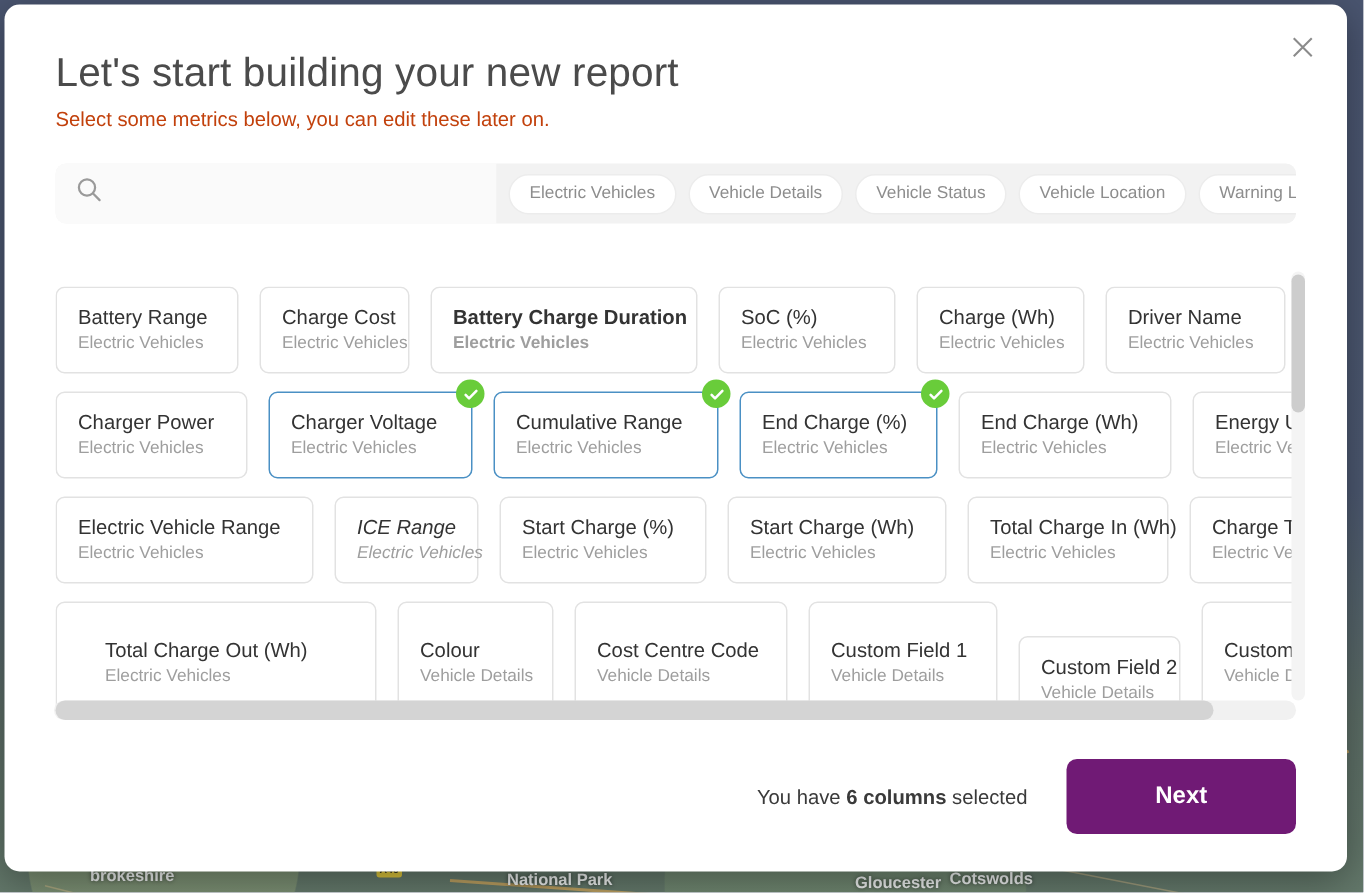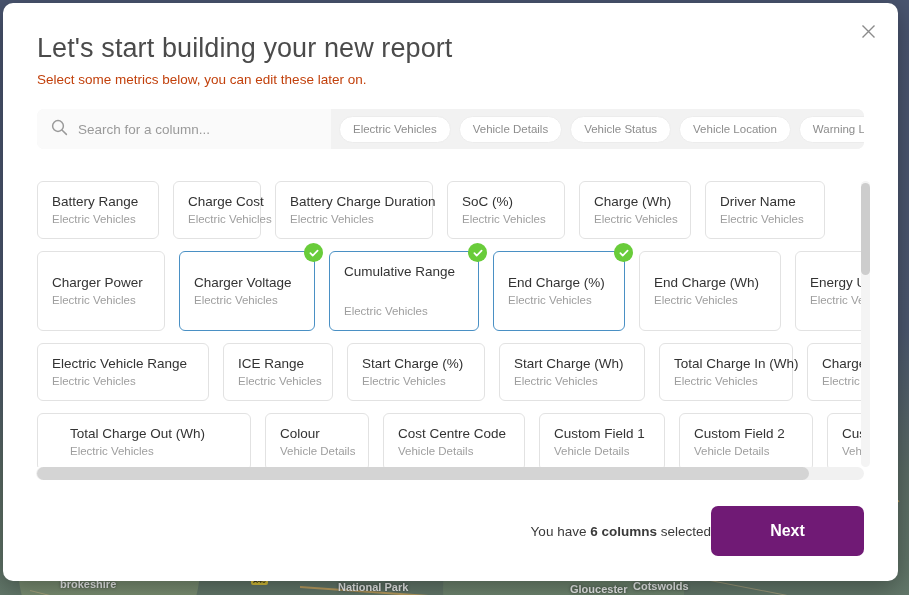--- a/index.html
+++ b/index.html
@@ -143,21 +143,21 @@
     padding: 6px 13px;
     white-space: nowrap;
     cursor: pointer;
     line-height: 13px;
   }
 
   
   #grid-viewport {
     position: absolute;
     left: 34px;
-    top: 178px;
+    top: 188px;
     width: 828px;
     height: 286px;
     overflow: hidden;
   }
   #grid {
     display: flex;
     flex-direction: column;
     gap: 12px;
     width: 1010px;
   }
@@ -244,20 +244,21 @@
 
   
   .footer {
     position: absolute;
     left: 0; right: 0;
     top: 492px;
     height: 72px;
     display: flex;
     align-items: center;
     justify-content: flex-end;
+    gap: 26px;
     padding-right: 34px;
   }
   .sel-text {
     font-size: 13.5px;
     color: #3a3a3a;
   }
   .sel-text b { font-weight: bold; }
   .next-btn {
     background: #701a75;
     color: #ffffff;
@@ -304,43 +305,42 @@
     </div>
 
     <div class="filter-row">
       <div class="search-box">
         <span>
           <svg width="17" height="17" viewBox="0 0 17 17" aria-hidden="true">
             <circle cx="7" cy="7" r="5.4" stroke="#9a9a9a" stroke-width="1.5" fill="none"></circle>
             <path d="M11.2 11.2 L15.4 15.4" stroke="#9a9a9a" stroke-width="1.5" stroke-linecap="round"></path>
           </svg>
         </span>
-        <input class="search-input" type="text" placeholder="Search for a column..." style="">
       </div>
       <div class="chips" id="chips">
           <div class="chip">Electric Vehicles</div>
           <div class="chip">Vehicle Details</div>
           <div class="chip">Vehicle Status</div>
           <div class="chip">Vehicle Location</div>
           <div class="chip">Warning Lights</div>
         </div>
     </div>
 
     <div id="grid-viewport">
       <div id="grid">
           <div class="grid-row">
             <div class="card" style="width: 122px;">
               <div class="card-title">Battery Range</div>
               <div class="card-sub">Electric Vehicles</div>
             </div>
-            <div class="card" style="width: 88px;">
+            <div class="card" style="width: 100px;">
               <div class="card-title">Charge Cost</div>
               <div class="card-sub">Electric Vehicles</div>
             </div>
-            <div class="card" style="width: 158px;">
+            <div class="card" style="width: 178px; font-weight: bold;">
               <div class="card-title">Battery Charge Duration</div>
               <div class="card-sub">Electric Vehicles</div>
             </div>
             <div class="card" style="width: 118px;">
               <div class="card-title">SoC (%)</div>
               <div class="card-sub">Electric Vehicles</div>
             </div>
             <div class="card" style="width: 112px;">
               <div class="card-title">Charge (Wh)</div>
               <div class="card-sub">Electric Vehicles</div>
@@ -357,21 +357,21 @@
             </div>
             <div class="card selected" style="width: 136px;">
               <div class="card-title">Charger Voltage</div>
               <div class="card-sub">Electric Vehicles</div>
               <div class="check-badge">
                 <svg width="12" height="12" viewBox="0 0 12 12" aria-hidden="true">
                   <path d="M2.4 6.2 L4.7 8.6 L9.6 3.6" stroke="#ffffff" stroke-width="1.7" fill="none" stroke-linecap="round" stroke-linejoin="round"></path>
                 </svg>
               </div>
             </div>
-            <div class="card selected" style="width: 150px; gap: 22px;">
+            <div class="card selected" style="width: 150px;">
               <div class="card-title">Cumulative Range</div>
               <div class="card-sub">Electric Vehicles</div>
               <div class="check-badge">
                 <svg width="12" height="12" viewBox="0 0 12 12" aria-hidden="true">
                   <path d="M2.4 6.2 L4.7 8.6 L9.6 3.6" stroke="#ffffff" stroke-width="1.7" fill="none" stroke-linecap="round" stroke-linejoin="round"></path>
                 </svg>
               </div>
             </div>
             <div class="card selected" style="width: 132px;">
               <div class="card-title">End Charge (%)</div>
@@ -389,21 +389,21 @@
             <div class="card" style="width: 120px;">
               <div class="card-title">Energy Used</div>
               <div class="card-sub">Electric Vehicles</div>
             </div>
           </div>
           <div class="grid-row">
             <div class="card" style="width: 172px;">
               <div class="card-title">Electric Vehicle Range</div>
               <div class="card-sub">Electric Vehicles</div>
             </div>
-            <div class="card" style="width: 110px;">
+            <div class="card" style="width: 96px; font-style: italic;">
               <div class="card-title">ICE Range</div>
               <div class="card-sub">Electric Vehicles</div>
             </div>
             <div class="card" style="width: 138px;">
               <div class="card-title">Start Charge (%)</div>
               <div class="card-sub">Electric Vehicles</div>
             </div>
             <div class="card" style="width: 146px;">
               <div class="card-title">Start Charge (Wh)</div>
               <div class="card-sub">Electric Vehicles</div>
@@ -427,21 +427,21 @@
               <div class="card-sub">Vehicle Details</div>
             </div>
             <div class="card" style="width: 142px;">
               <div class="card-title">Cost Centre Code</div>
               <div class="card-sub">Vehicle Details</div>
             </div>
             <div class="card" style="width: 126px;">
               <div class="card-title">Custom Field 1</div>
               <div class="card-sub">Vehicle Details</div>
             </div>
-            <div class="card" style="width: 134px;">
+            <div class="card" style="width: 108px; margin-top: 23px;">
               <div class="card-title">Custom Field 2</div>
               <div class="card-sub">Vehicle Details</div>
             </div>
             <div class="card" style="width: 126px;">
               <div class="card-title">Custom Field 3</div>
               <div class="card-sub">Vehicle Details</div>
             </div>
           </div>
         </div>
     </div>

